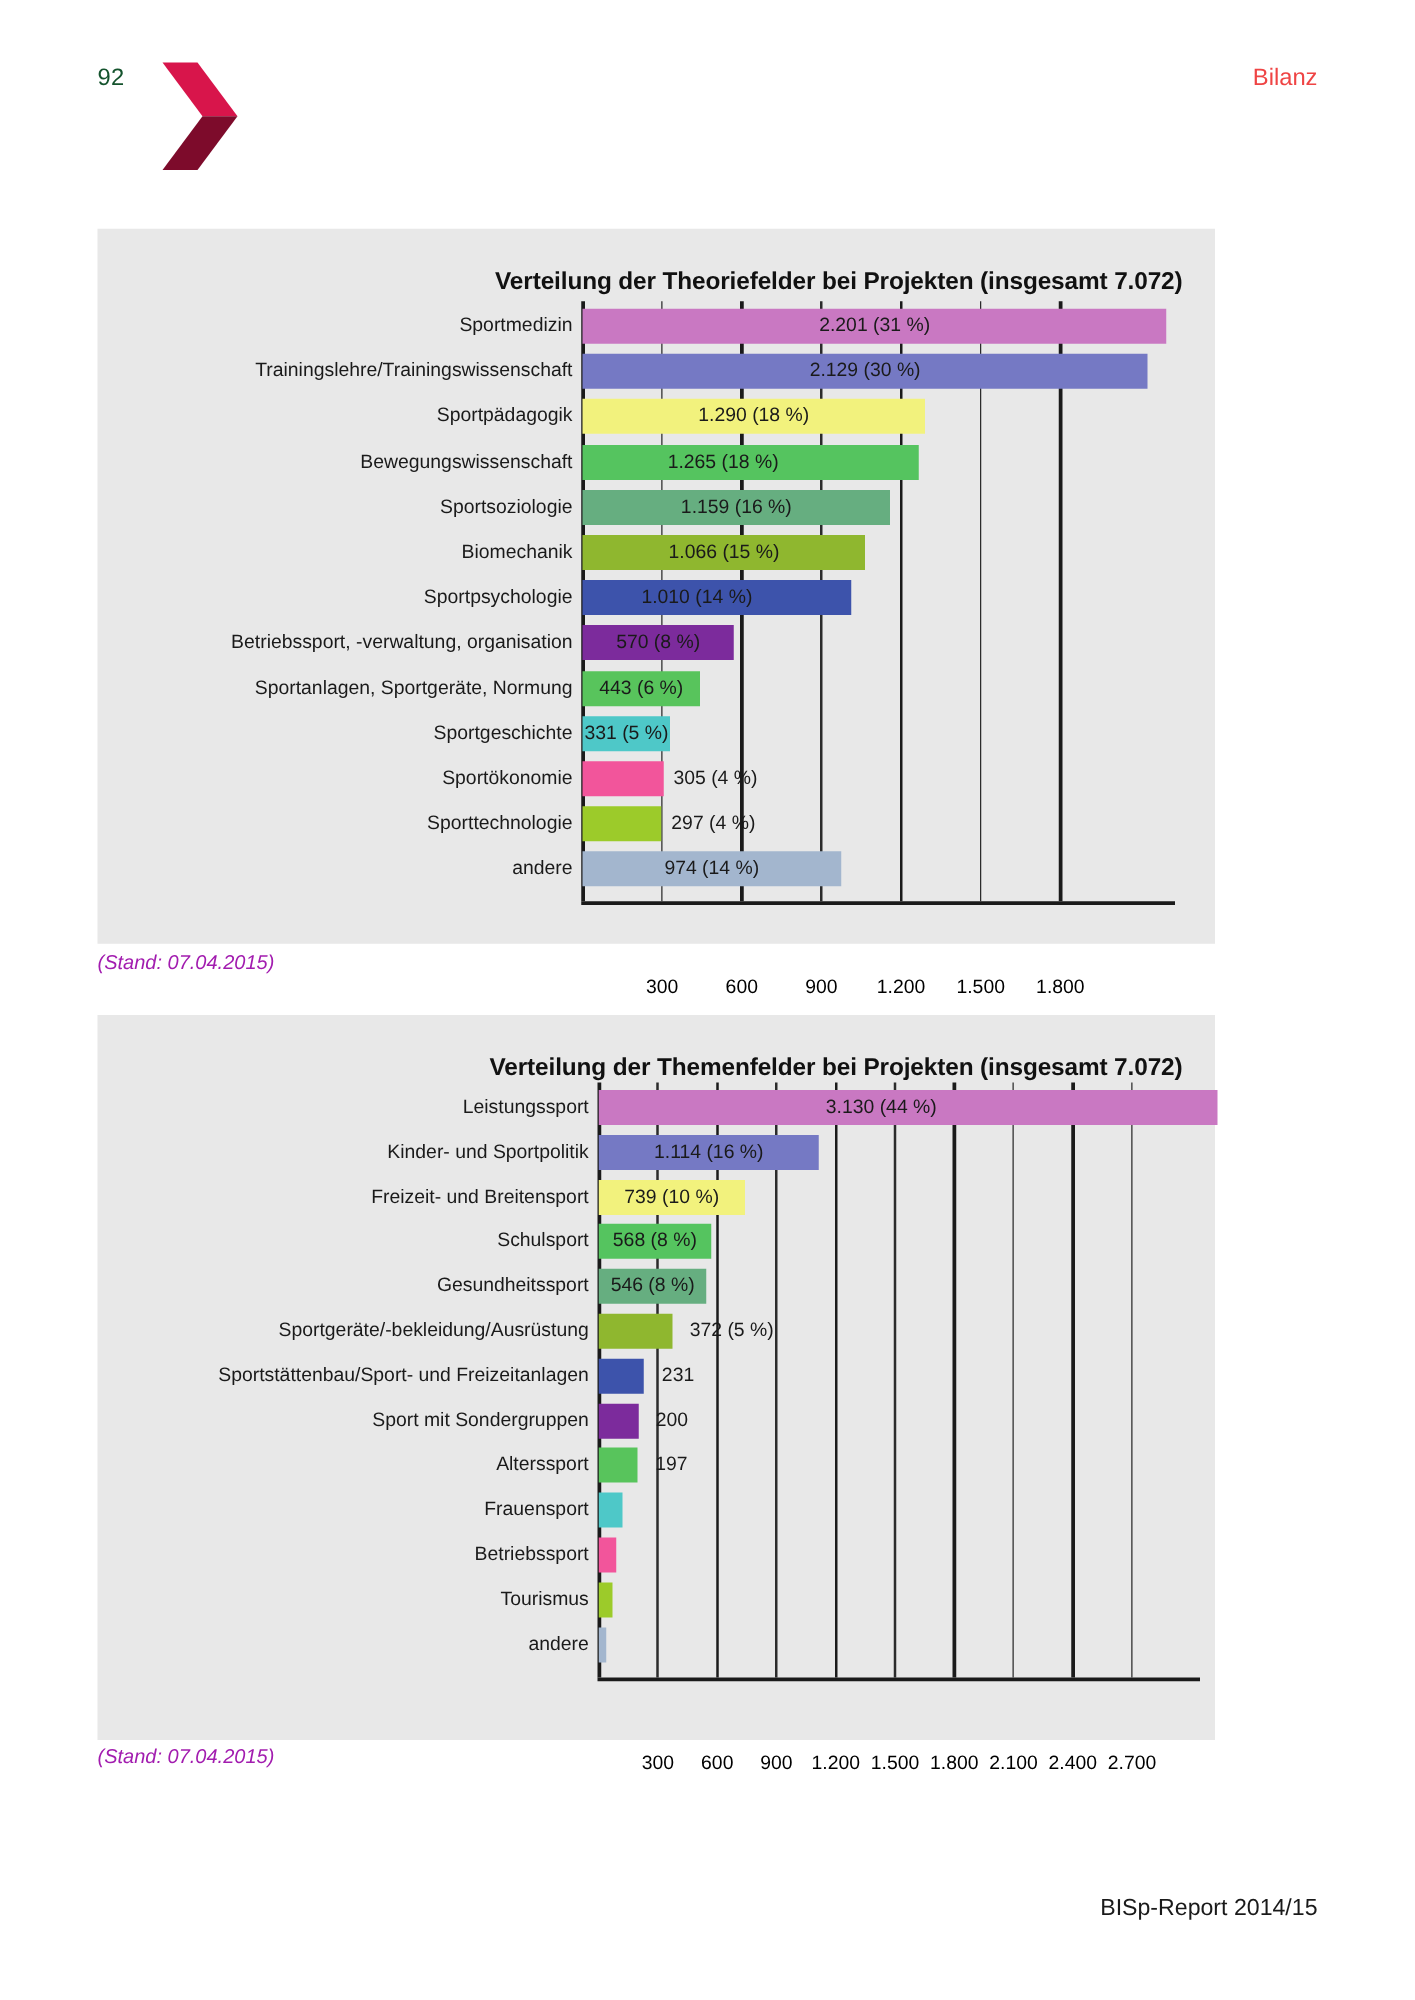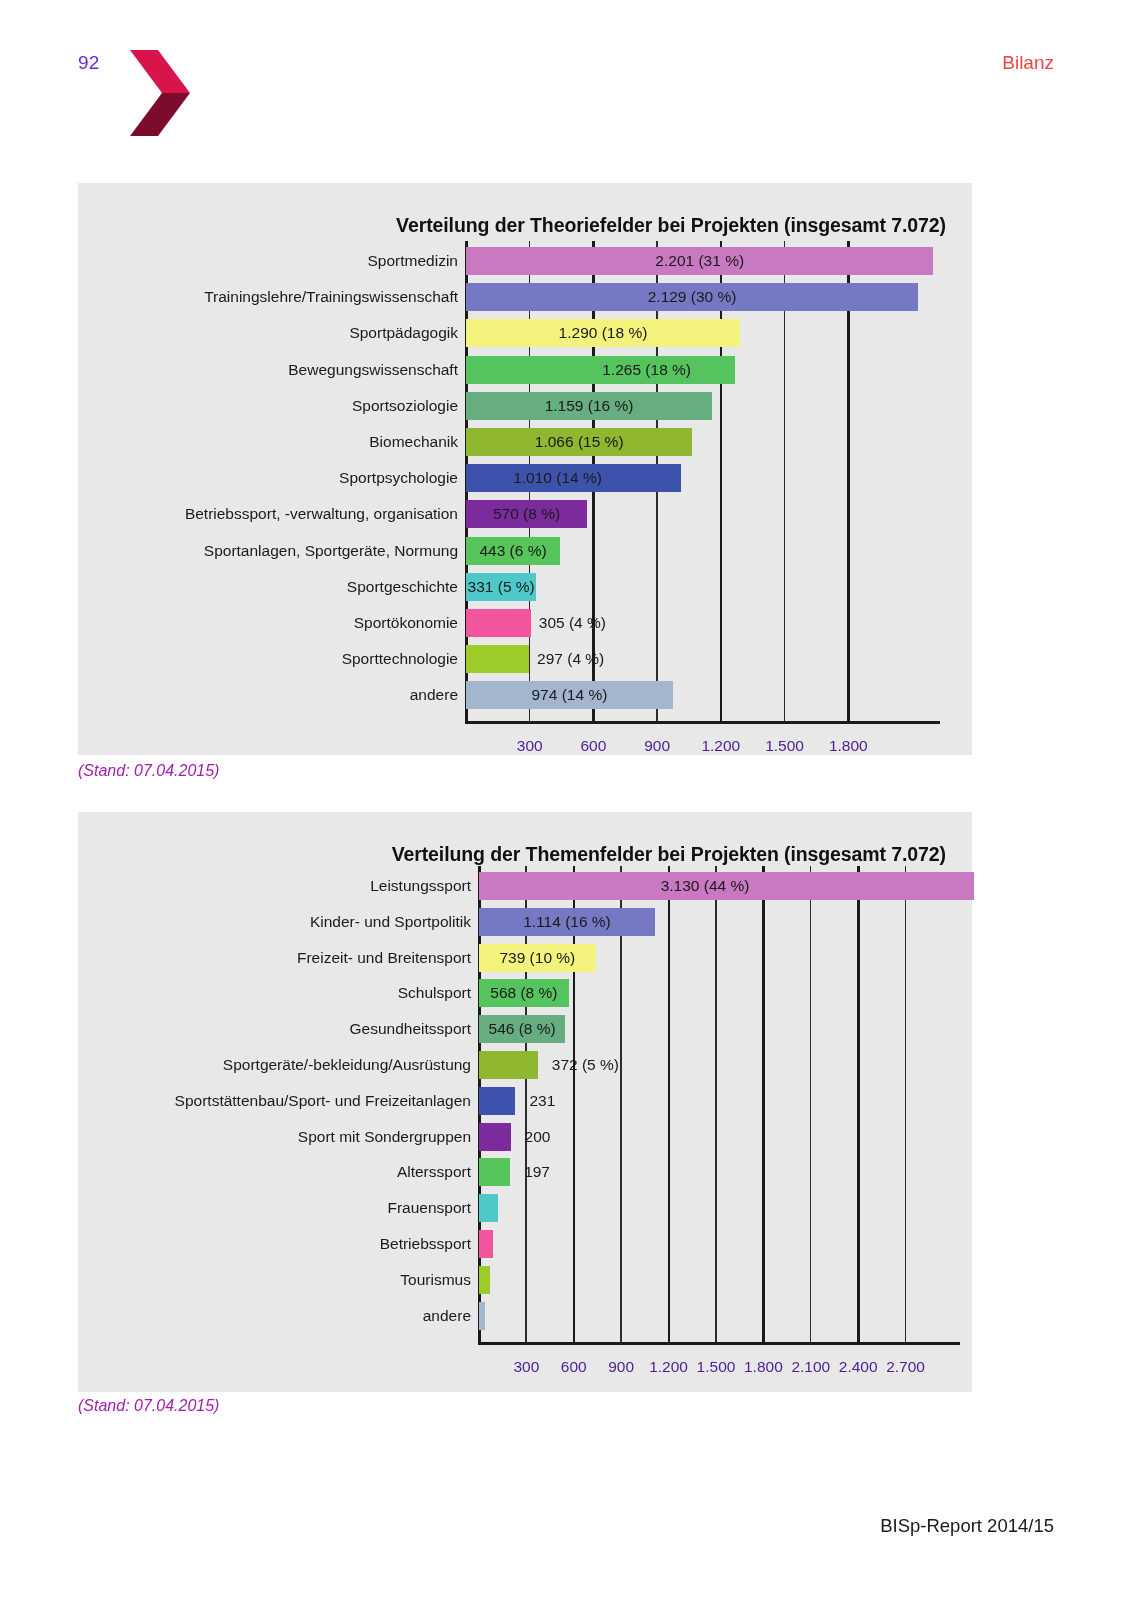--- a/index.html
+++ b/index.html
@@ -20,21 +20,21 @@
   .page-header {
     position: absolute;
     top: 0; left: 0; right: 0;
     height: 160px;
   }
   .folio {
     position: absolute;
     left: 78px;
     top: 52px;
     font-size: 19px;
-    color: #6d28d9;
+    color: #14532d;
     letter-spacing: .2px;
   }
   .running-head {
     position: absolute;
     right: 78px;
     top: 52px;
     font-size: 19px;
     color: #ef4444;
   }
   .logo {
@@ -112,23 +112,24 @@
     font-size: 15.5px;
     color: #1a1a1a;
     white-space: nowrap;
     transform: translateY(-50%);
   }
   .bar-value.inside { text-align: center; }
 
   .tick-label {
     position: absolute;
     font-size: 15.5px;
-    color: #4c1d95;
+    color: #000000;
     transform: translateX(-50%);
     white-space: nowrap;
+    margin-top: 44px;
   }
 
   .fig-caption {
     position: absolute;
     left: 78px;
     font-size: 16px;
     font-style: italic;
     color: #a21caf;
   }
   #caption-1 { top: 762px; }
@@ -179,21 +180,21 @@
       <div class="bar-value inside" style="top: 114.2px; left: 388px; width: 452.159px;">2.129 (30 %)</div>
       <div class="cat-row" style="top: 150.4px; width: 380px;">
         <div class="cat-label">Sportpädagogik</div>
       </div>
       <div class="bar" style="left: 388px; top: 150.4px; width: 273.971px; background: rgb(242, 242, 125); height: 28px;"></div>
       <div class="bar-value inside" style="top: 150.4px; left: 388px; width: 273.971px;">1.290 (18 %)</div>
       <div class="cat-row" style="top: 186.6px; width: 380px;">
         <div class="cat-label">Bewegungswissenschaft</div>
       </div>
       <div class="bar" style="left: 388px; top: 186.6px; width: 268.662px; background: rgb(85, 196, 95); height: 28px;"></div>
-      <div class="bar-value inside" style="top: 186.6px; left: 388px; width: 225px; text-align: right;">1.265 (18 %)</div>
+      <div class="bar-value inside" style="top: 186.6px; left: 388px; width: 225px;">1.265 (18 %)</div>
       <div class="cat-row" style="top: 222.8px; width: 380px;">
         <div class="cat-label">Sportsoziologie</div>
       </div>
       <div class="bar" style="left: 388px; top: 222.8px; width: 246.15px; background: rgb(102, 174, 128); height: 28px;"></div>
       <div class="bar-value inside" style="top: 222.8px; left: 388px; width: 246.15px;">1.159 (16 %)</div>
       <div class="cat-row" style="top: 259px; width: 380px;">
         <div class="cat-label">Biomechanik</div>
       </div>
       <div class="bar" style="left: 388px; top: 259px; width: 226.398px; background: rgb(143, 183, 47); height: 28px;"></div>
       <div class="bar-value inside" style="top: 259px; left: 388px; width: 226.398px;">1.066 (15 %)</div>

